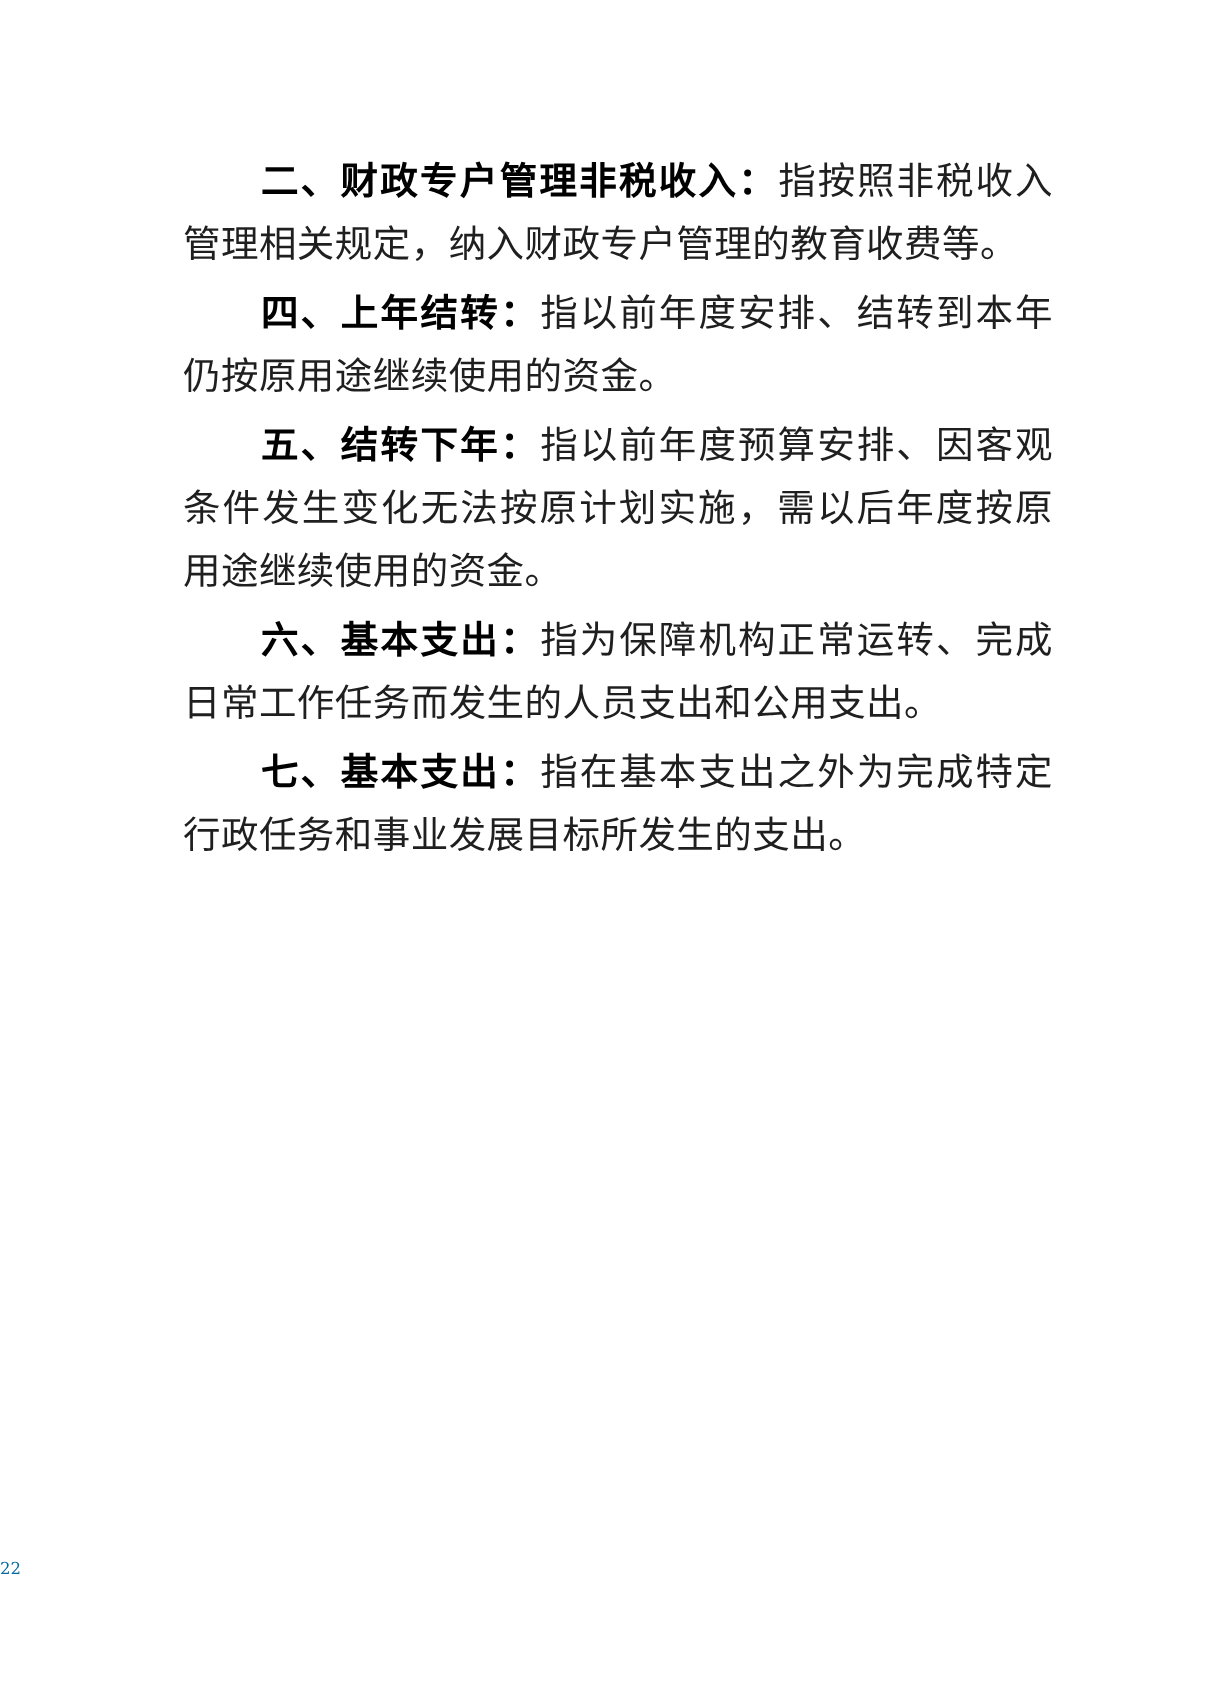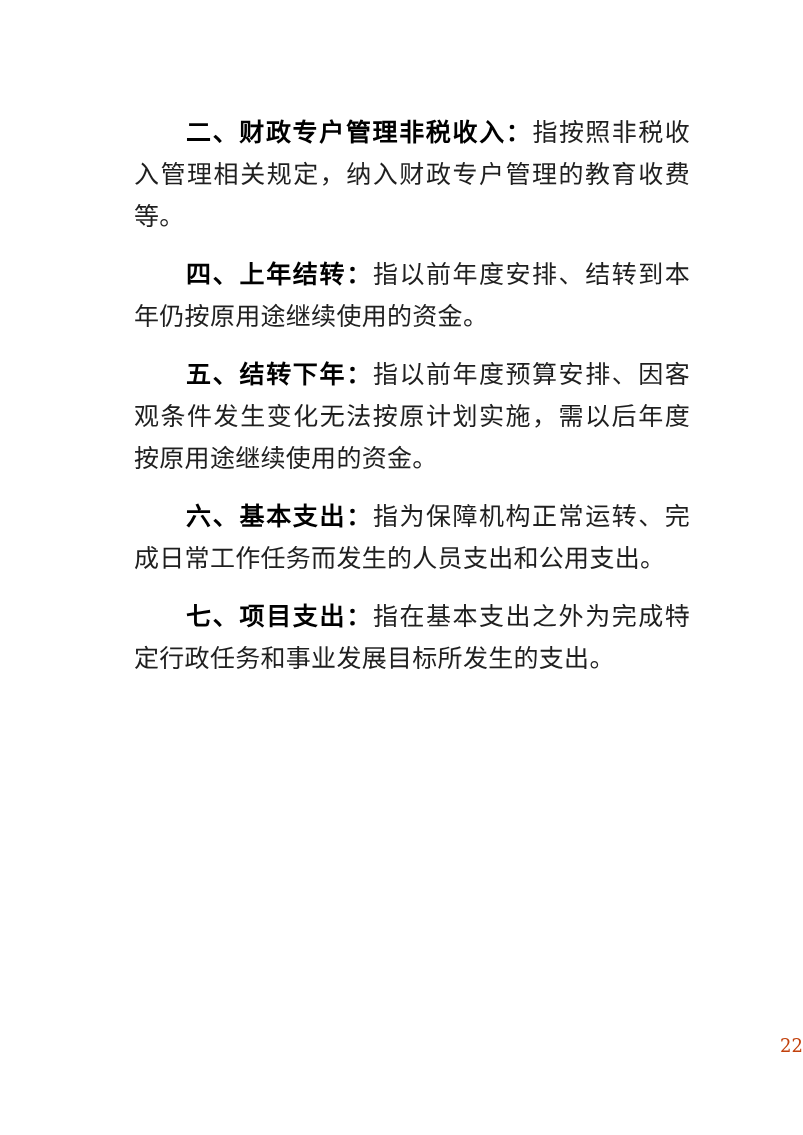--- a/index.html
+++ b/index.html
@@ -25,21 +25,21 @@
   }
 
   .text-block {
     position: absolute;
     left: 118px;
     top: 96px;
     width: 588px;
   }
 
   .para {
-    margin: 16px;
+    margin: 4px;
     padding: 0;
     font-size: 25px;
     line-height: 42px;
     color: #1a1a1a;
     text-indent: 52px;
     text-align: justify;
     text-justify: inter-character;
     letter-spacing: 0.3px;
     word-break: break-all;
     font-family: "DejaVu Serif", "Liberation Serif", serif;
@@ -57,24 +57,24 @@
     font-weight: 400;
     font-family: "DejaVu Serif", "Liberation Serif", serif;
     color: #1f1f1f;
   }
 
   .page-number {
     position: absolute;
     left: 0;
     right: 0;
     top: 1036px;
-    text-align: right;
-    font-size: 18px;
+    text-align: left;
+    font-size: 11px;
     line-height: 20px;
-    color: #c2410c;
+    color: #0369a1;
     font-family: "DejaVu Serif", "Liberation Serif", serif;
   }
 </style>
 </head>
 <body>
 
 <div class="page">
 
   <div class="text-block">
 
@@ -89,21 +89,21 @@
 
     <p class="para">
       <span class="para-heading">五、结转下年：</span><span class="para-body">指以前年度预算安排、因客观条件发生变化无法按原计划实施，需以后年度按原用途继续使用的资金。</span>
     </p>
 
     <p class="para">
       <span class="para-heading">六、基本支出：</span><span class="para-body">指为保障机构正常运转、完成日常工作任务而发生的人员支出和公用支出。</span>
     </p>
 
     <p class="para">
-      <span class="para-heading">七、项目支出：</span><span class="para-body">指在基本支出之外为完成特定行政任务和事业发展目标所发生的支出。</span>
+      <span class="para-heading">七、基本支出：</span><span class="para-body">指在基本支出之外为完成特定行政任务和事业发展目标所发生的支出。</span>
     </p>
 
 
   </div>
 
   <div class="page-number">22</div>
 
 </div>
 
 </body></html>

